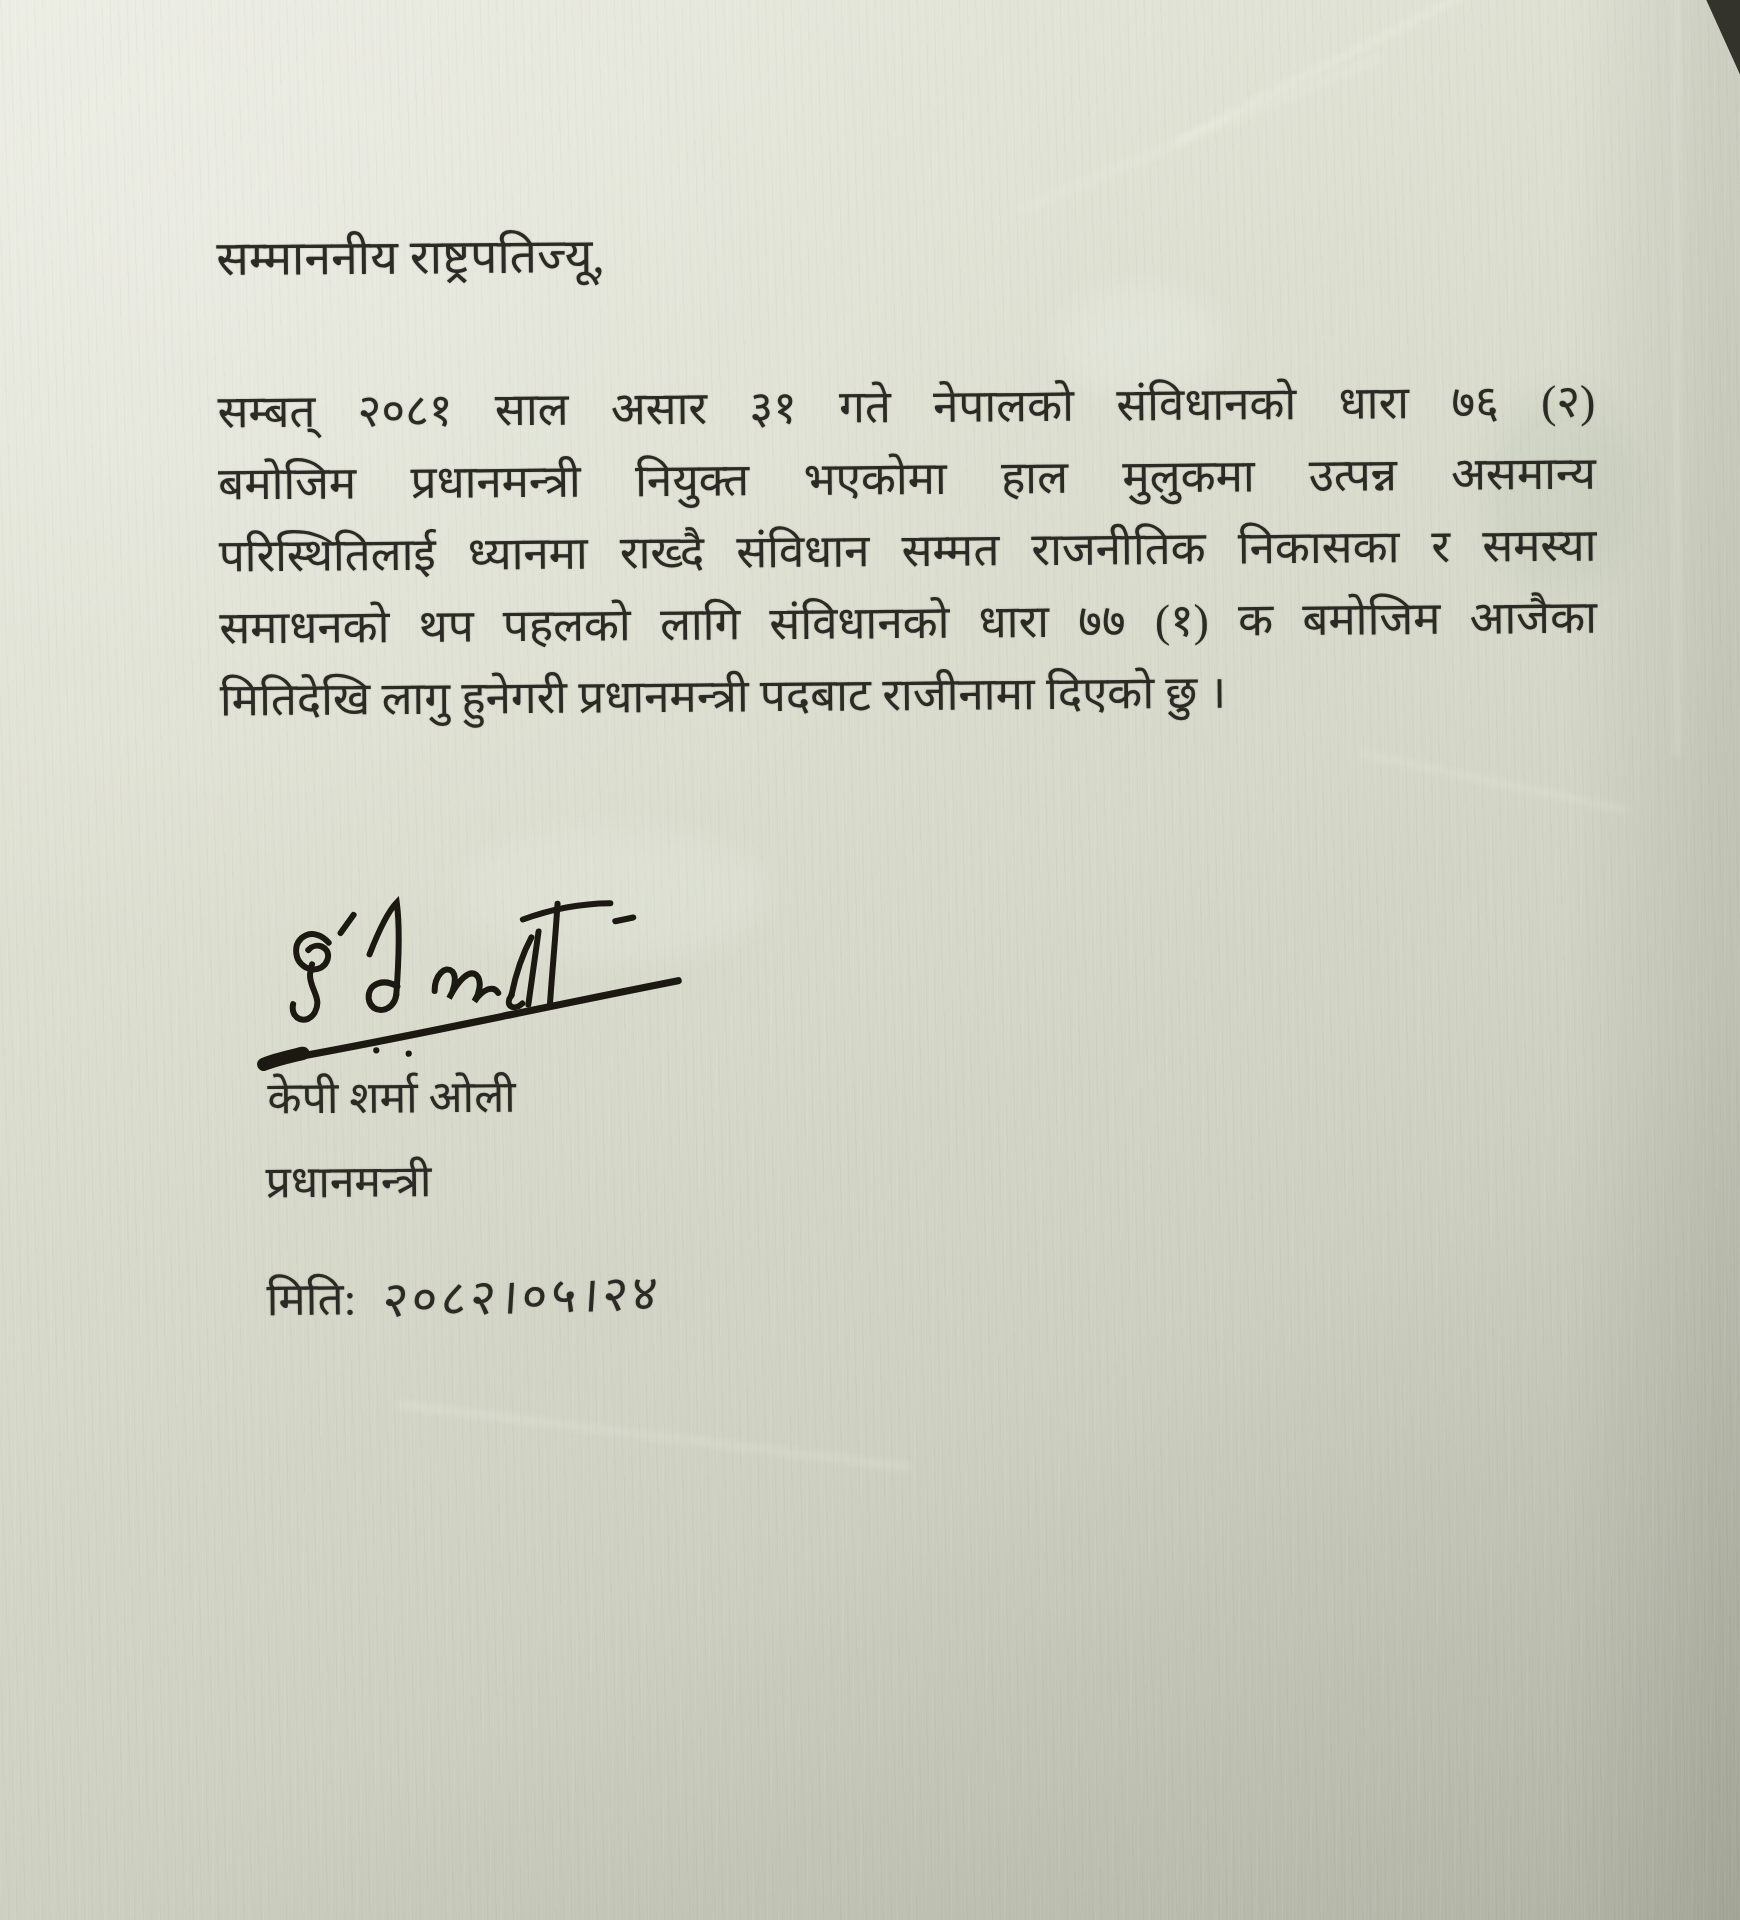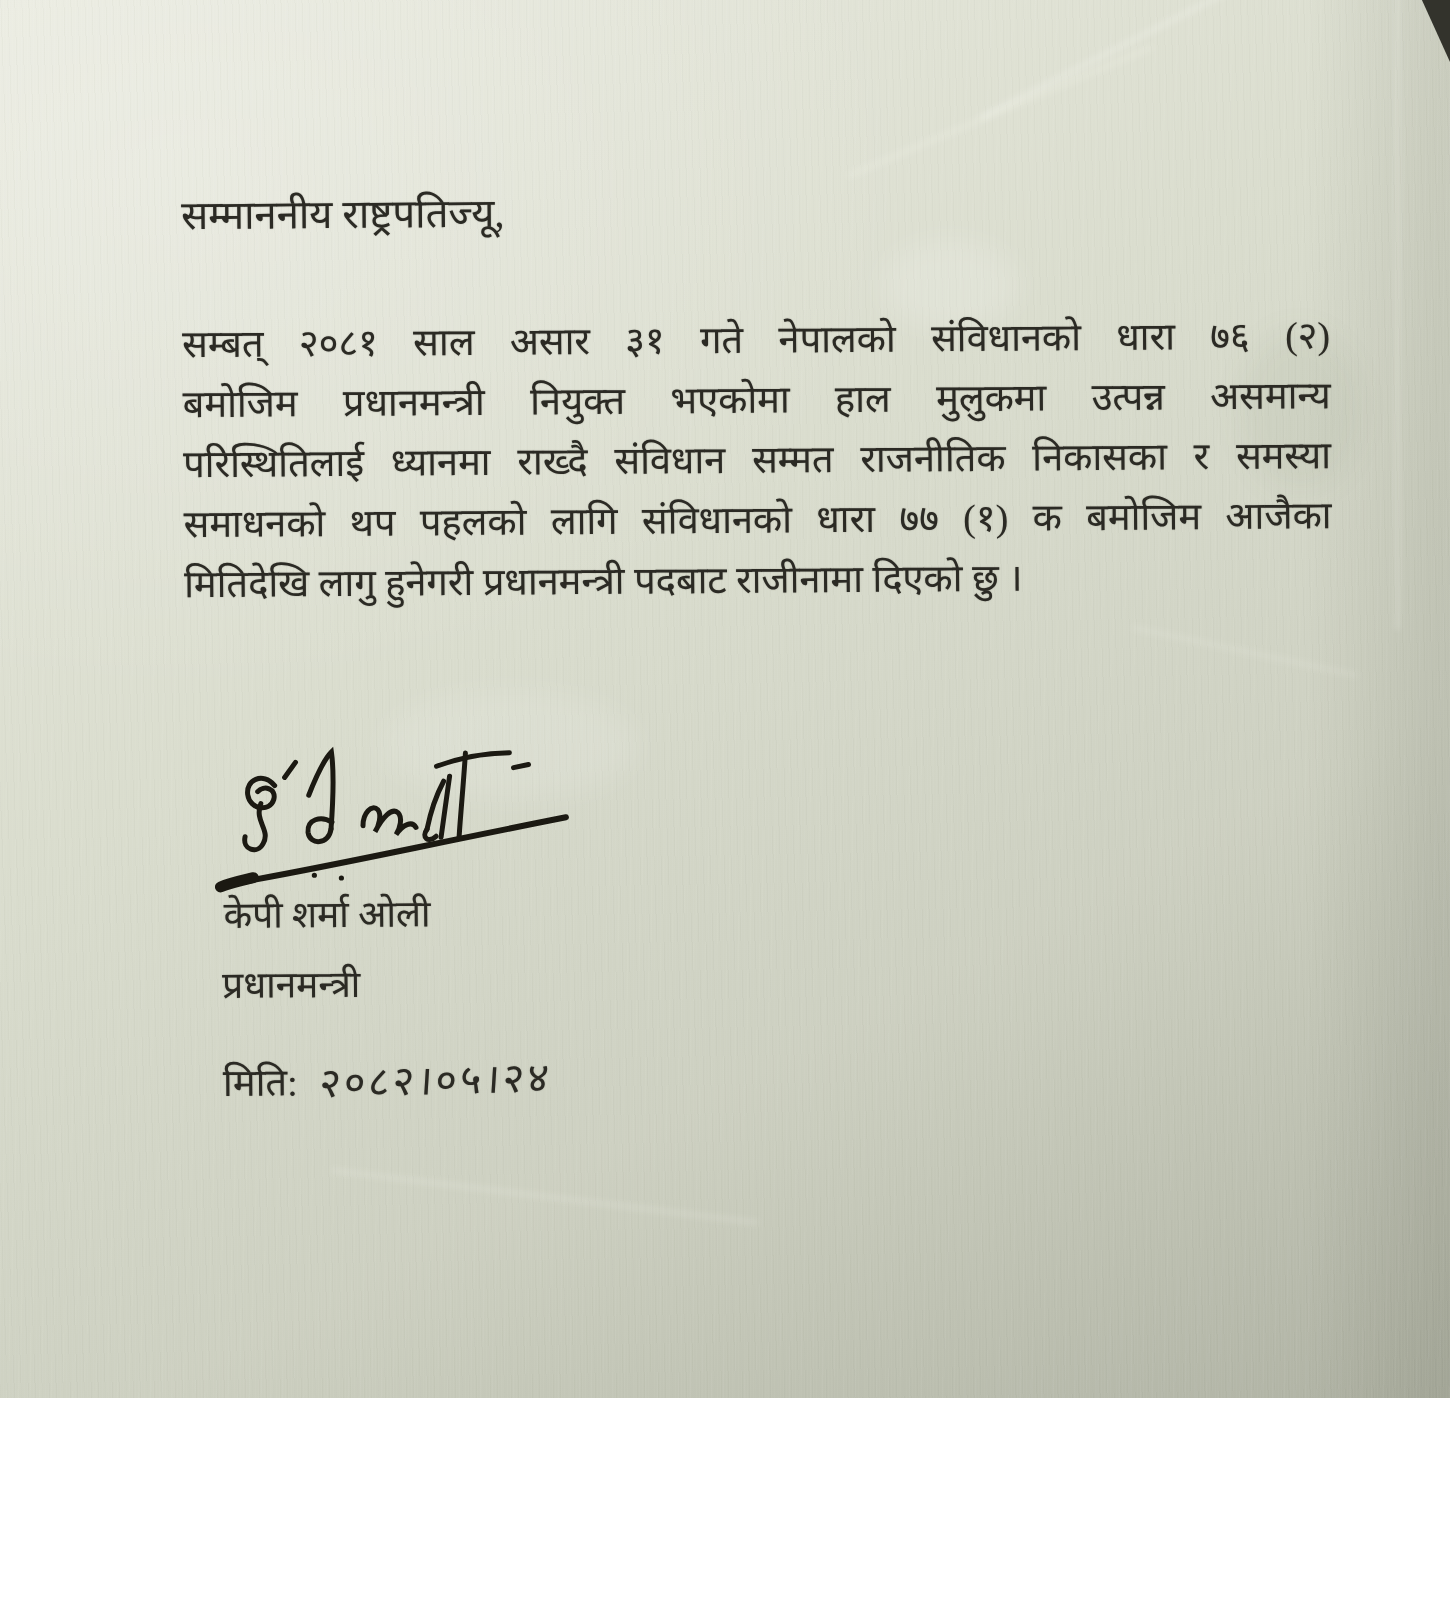--- a/index.html
+++ b/index.html
@@ -1,21 +1,21 @@
 <!DOCTYPE html>
 <html style="--paper_light: #e9eadf; --paper_mid: #d9dccd; --paper_dark: #aeb1a2; --ink: #2b2a24; --sig_ink: #1b1912;"><head>
 <meta charset="utf-8">
 <style>
   html,body{margin:0;padding:0;}
   body{
     width:1450px;height:1600px;overflow:hidden;
     font-family:"Liberation Serif","DejaVu Serif",serif;
   }
   .photo{
-    position:relative;width:1450px;height:1398px;overflow:hidden;
+    position:relative;width:1450px;height:1600px;overflow:hidden;
     background:
       radial-gradient(95% 70% at 12% 12%, rgba(255,255,255,0.20), rgba(255,255,255,0) 55%),
       linear-gradient(90deg, rgba(0,0,0,0) 90%, rgba(55,58,45,0.10) 99%),
       linear-gradient(152deg, var(--paper_light) 0%, var(--paper_mid) 42%, #cdd0c1 68%, #bcbfb0 86%, var(--paper_dark) 100%);
   }
   
   .fibers{
     position:absolute;inset:0;pointer-events:none;opacity:.6;
     background:
       repeating-linear-gradient(90deg, rgba(255,255,255,0.055) 0 1px, rgba(0,0,0,0) 1px 3px),

